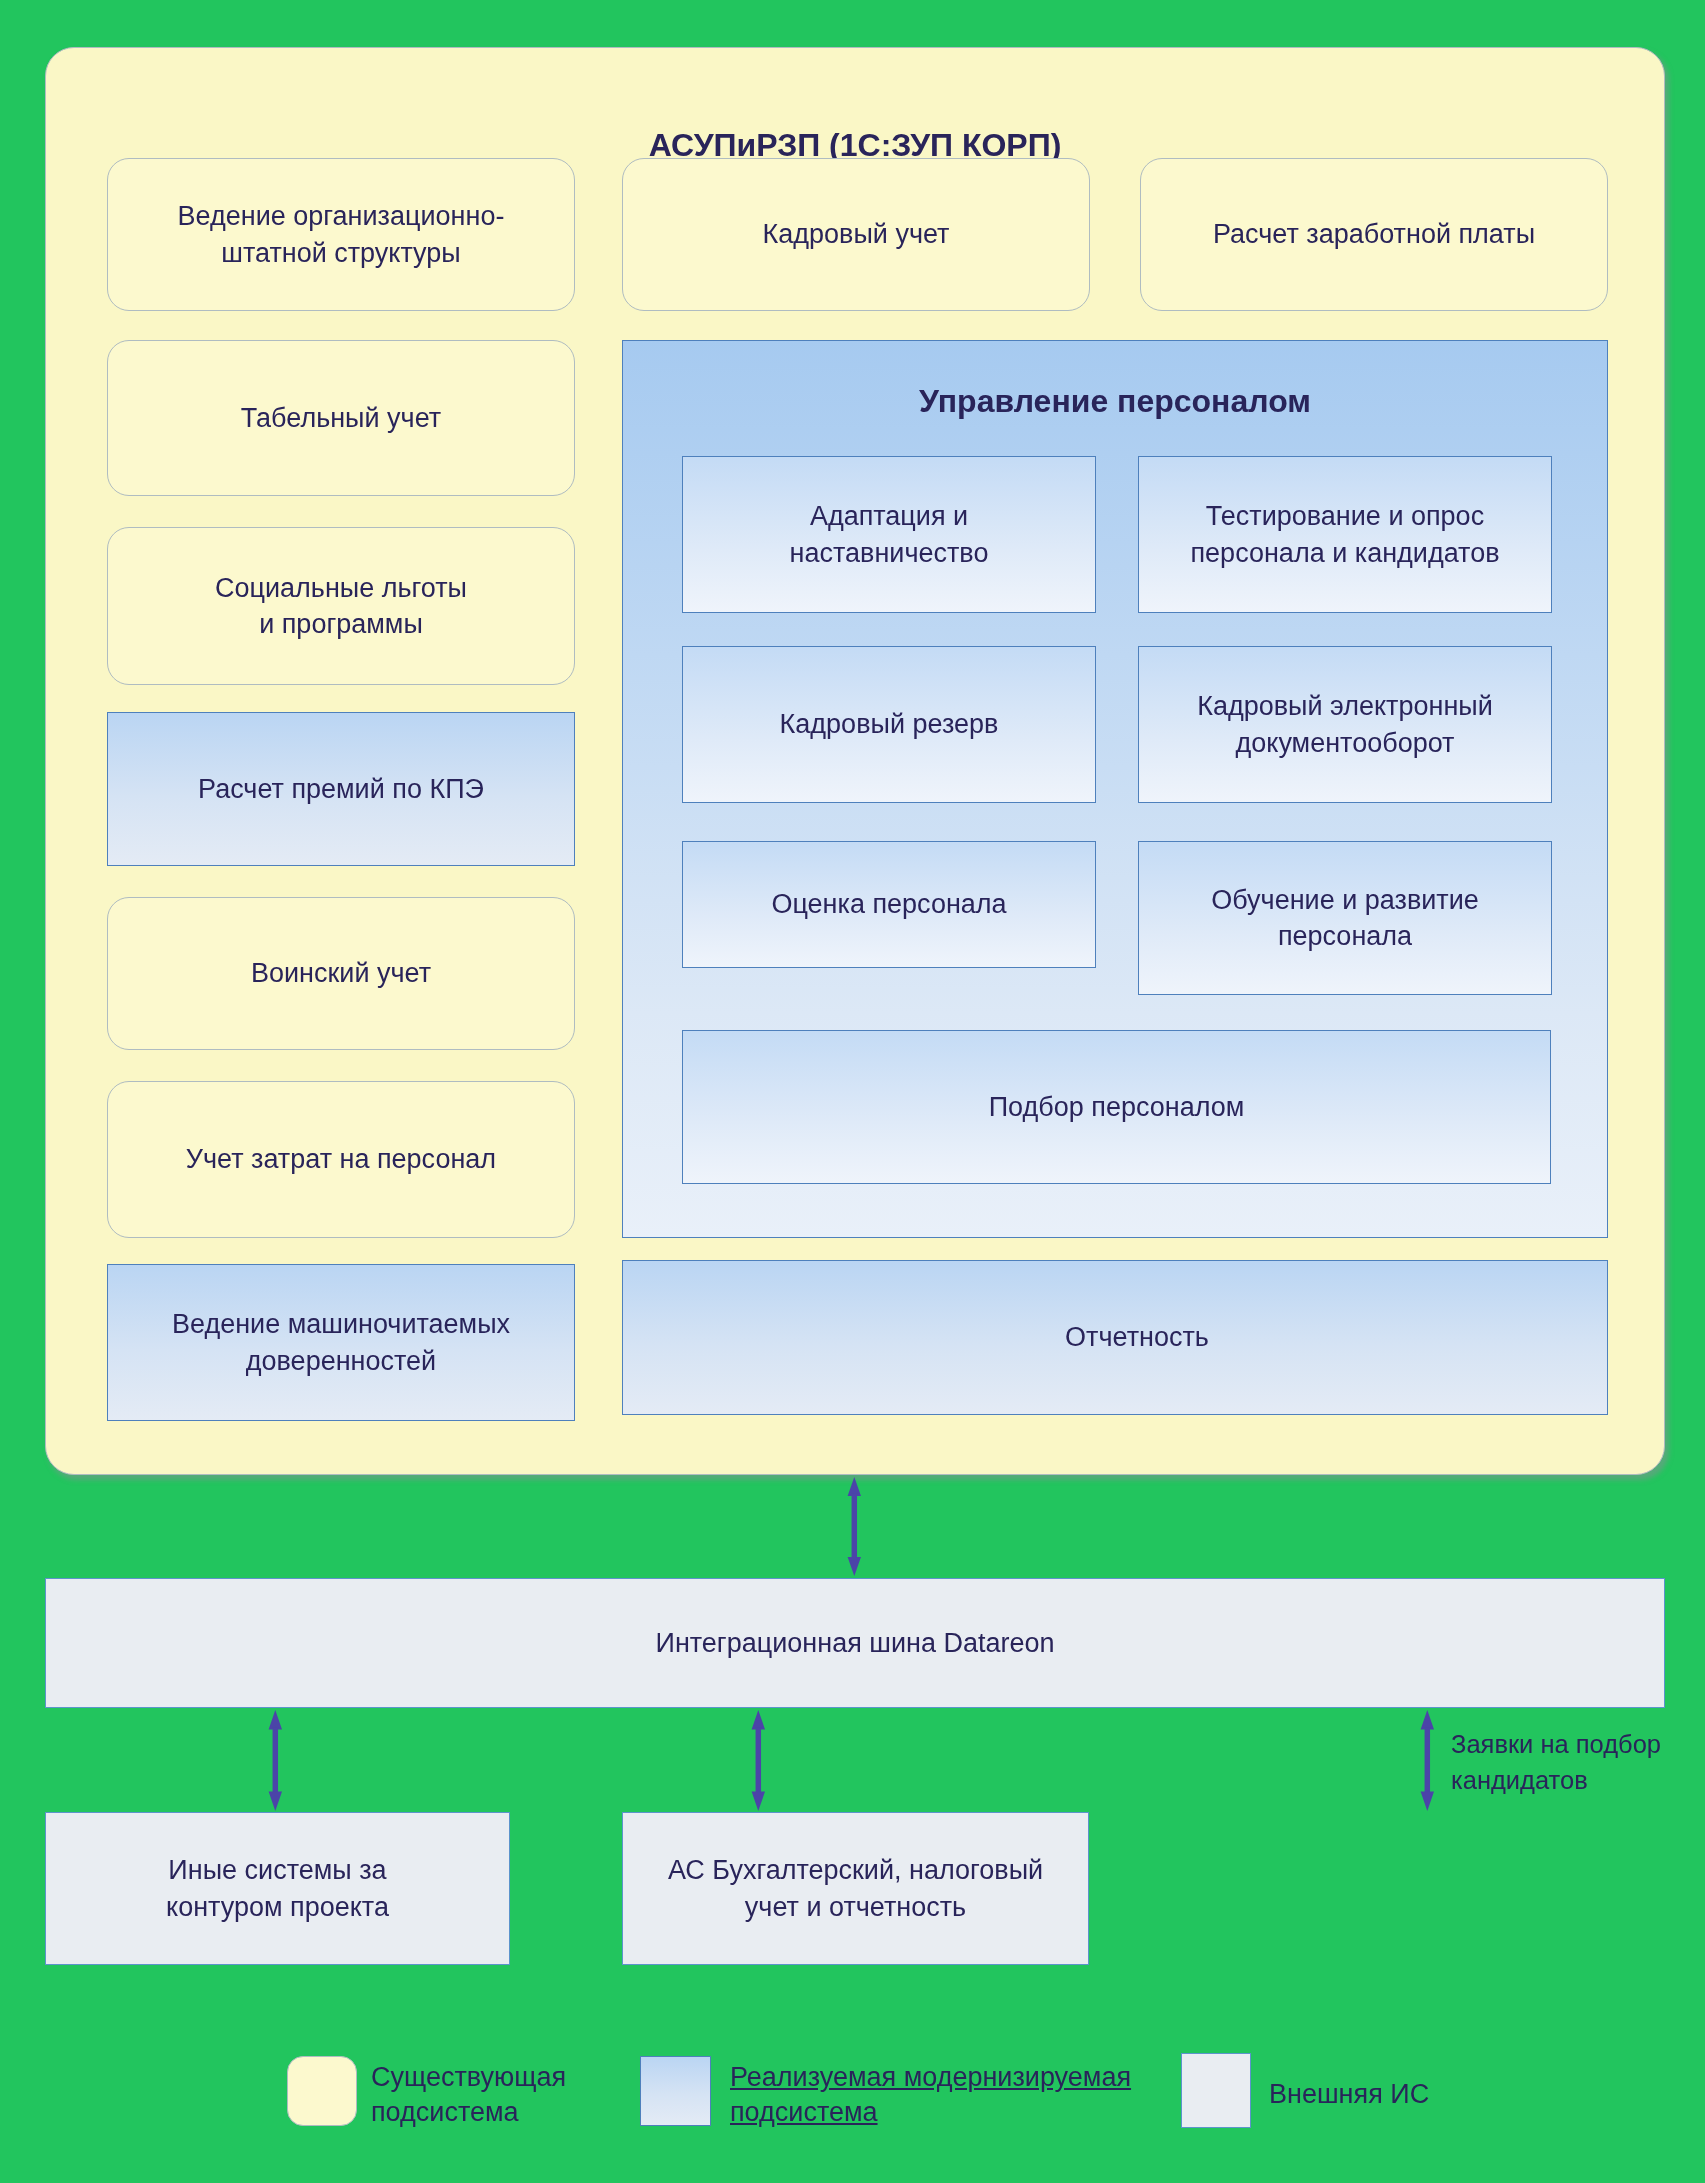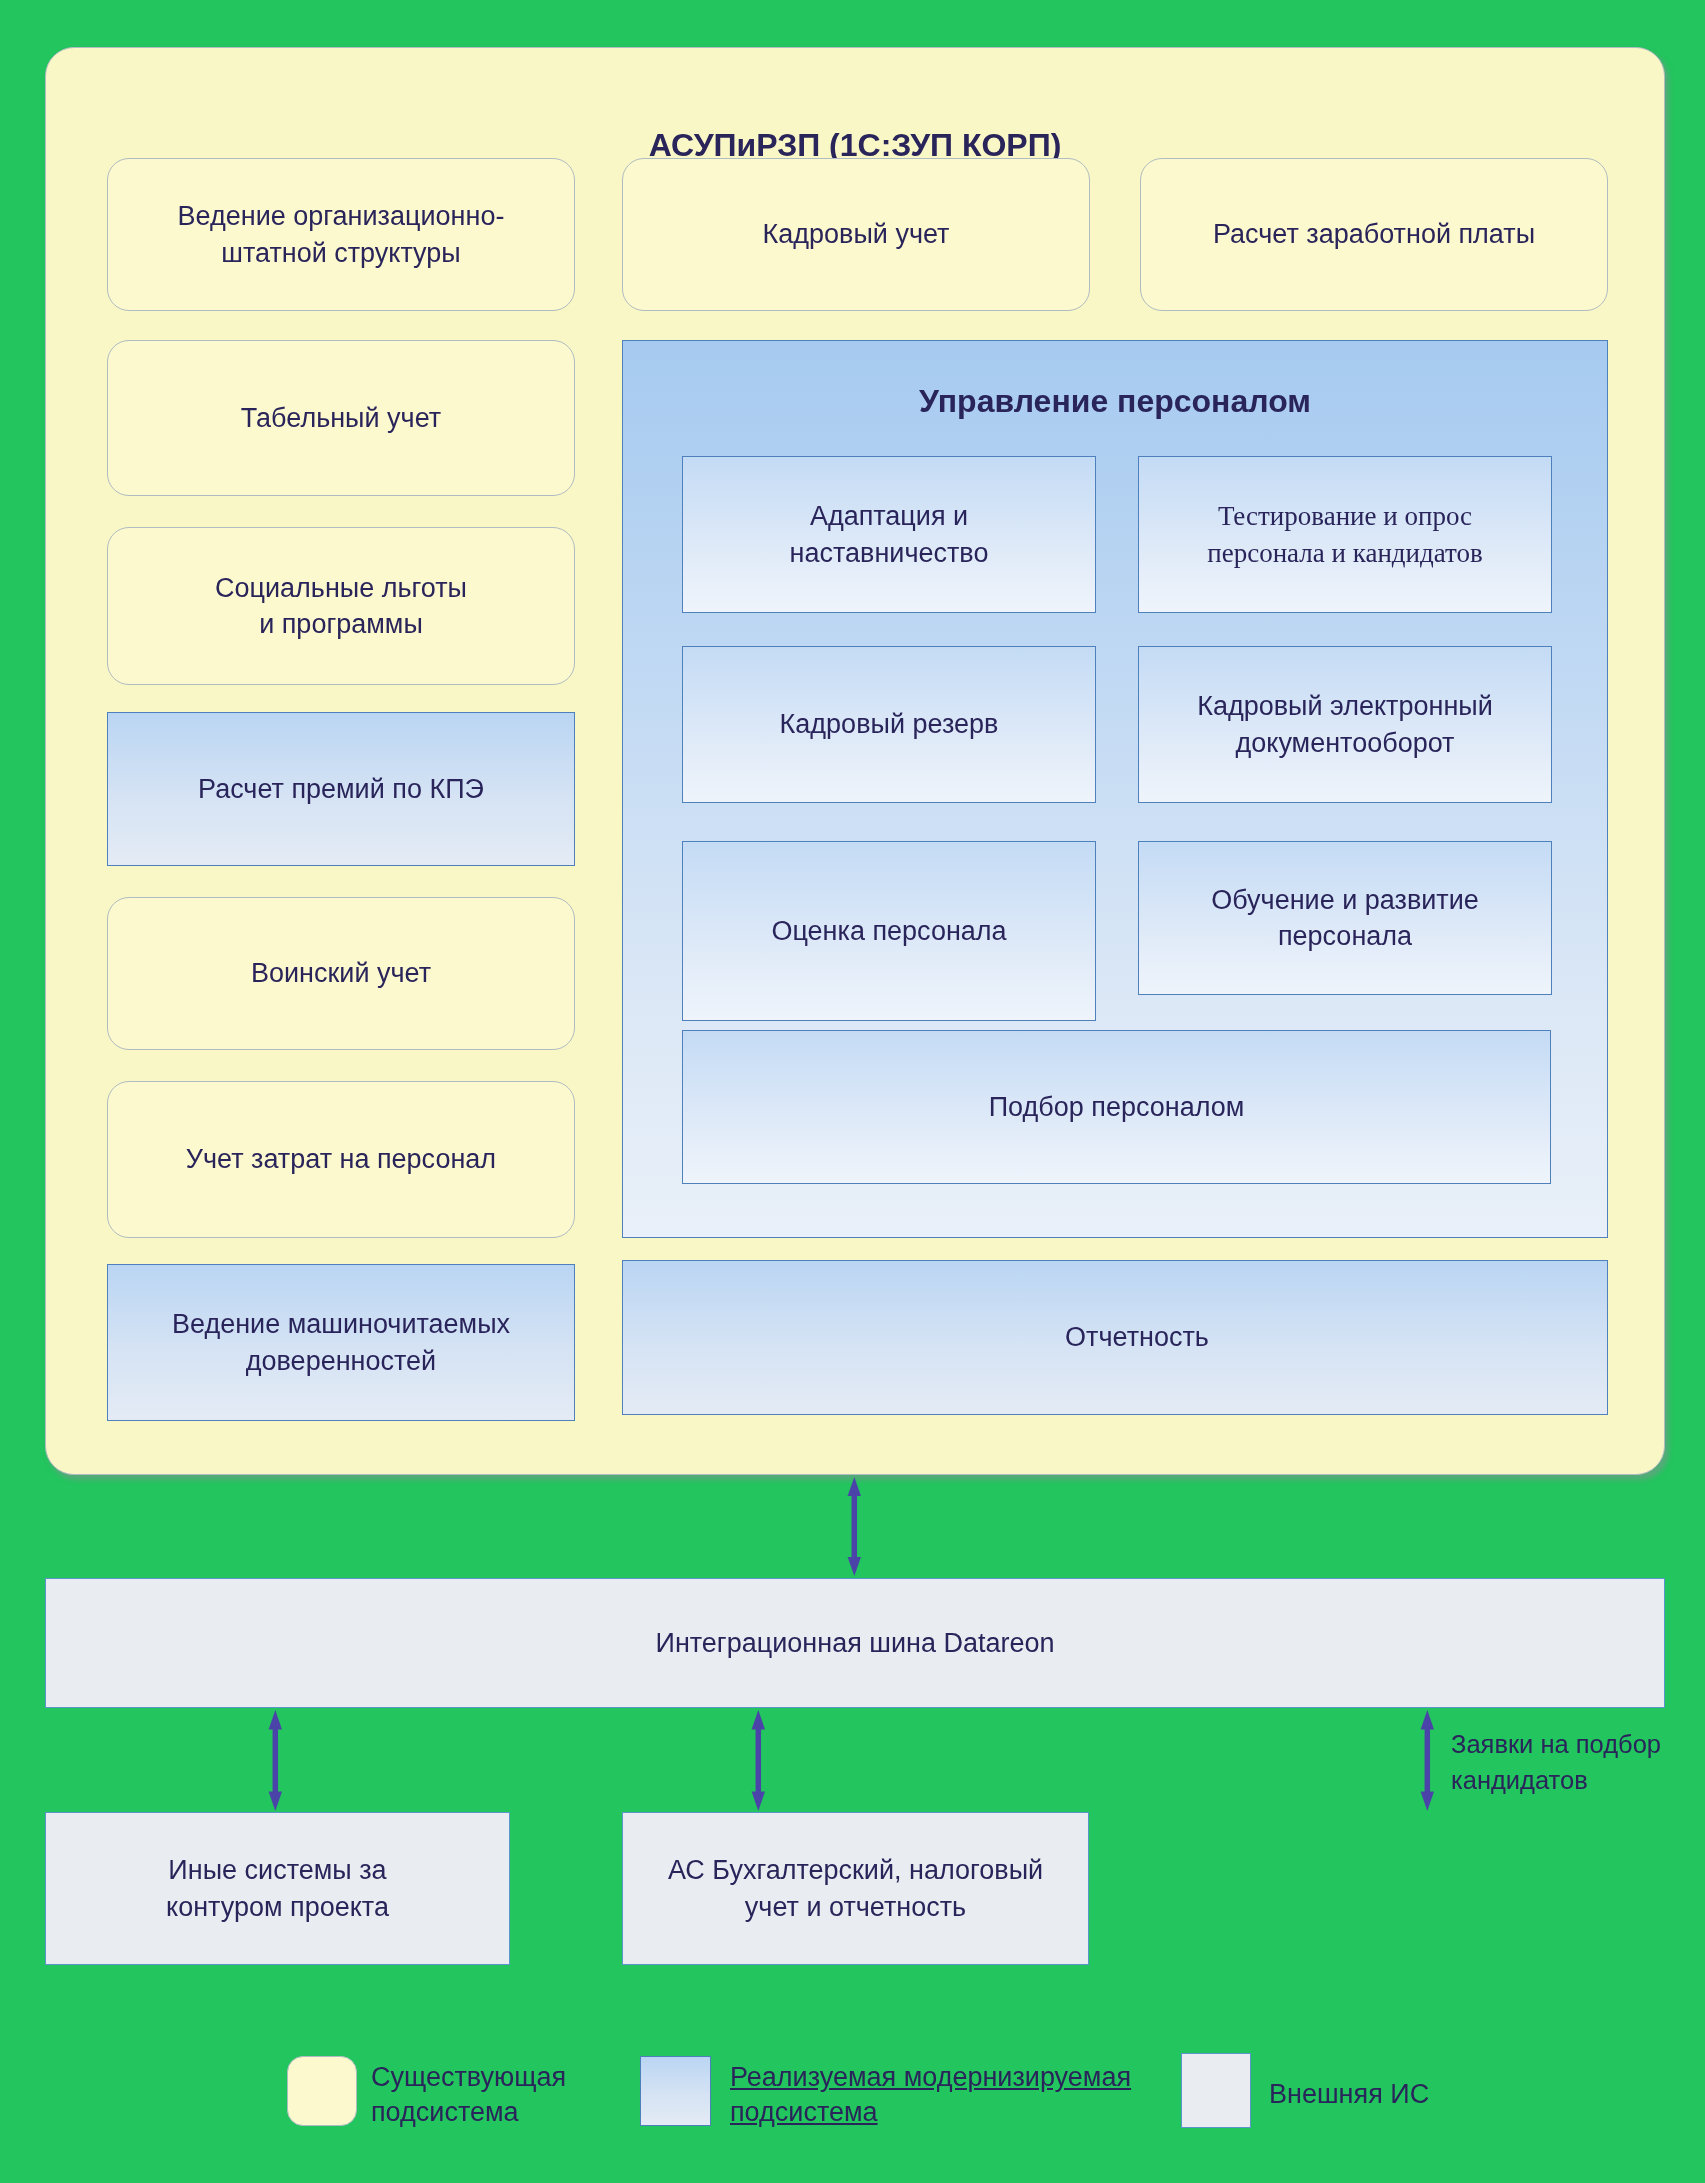--- a/index.html
+++ b/index.html
@@ -100,26 +100,26 @@
   <div class="box blue-grad" style="left:107px;top:712px;width:468px;height:154px;">Расчет премий по КПЭ</div>
   <div class="box yellow-round" style="left:107px;top:897px;width:468px;height:153px;">Воинский учет</div>
   <div class="box yellow-round" style="left:107px;top:1081px;width:468px;height:157px;">Учет затрат на персонал</div>
   <div class="box blue-grad" style="left:107px;top:1264px;width:468px;height:157px;">Ведение машиночитаемых
 доверенностей</div>
 
   <div class="panel" style="left:622px;top:340px;width:986px;height:898px;">
     <div class="panel-title">Управление персоналом</div>
     <div class="box panel-box" style="left:59px;top:115px;width:414px;height:157px;">Адаптация и
 наставничество</div>
-    <div class="box panel-box" style="left:515px;top:115px;width:414px;height:157px;font-family:Liberation Serif, serif;">Тестирование и опрос
+    <div class="box panel-box" style="left:515px;top:115px;width:414px;height:157px;">Тестирование и опрос
 персонала и кандидатов</div>
     <div class="box panel-box" style="left:59px;top:305px;width:414px;height:157px;">Кадровый резерв</div>
     <div class="box panel-box" style="left:515px;top:305px;width:414px;height:157px;">Кадровый электронный
 документооборот</div>
-    <div class="box panel-box" style="left:59px;top:500px;width:414px;height:180px;">Оценка персонала</div>
+    <div class="box panel-box" style="left:59px;top:500px;width:414px;height:127px;">Оценка персонала</div>
     <div class="box panel-box" style="left:515px;top:500px;width:414px;height:154px;">Обучение и развитие
 персонала</div>
     <div class="box panel-box" style="left:59px;top:689px;width:869px;height:154px;">Подбор персоналом</div>
   </div>
 
   <div class="box blue-grad" style="left:622px;top:1260px;width:986px;height:155px;padding-left:44px;">Отчетность</div>
 
   <div class="varrow" style="left:847px;top:1477px;width:14.6px;height:99px;">
     <svg viewBox="0 0 24 166" preserveAspectRatio="none" aria-hidden="true">
       <polygon points="12,0 1,32 23,32" fill="currentColor"></polygon>

